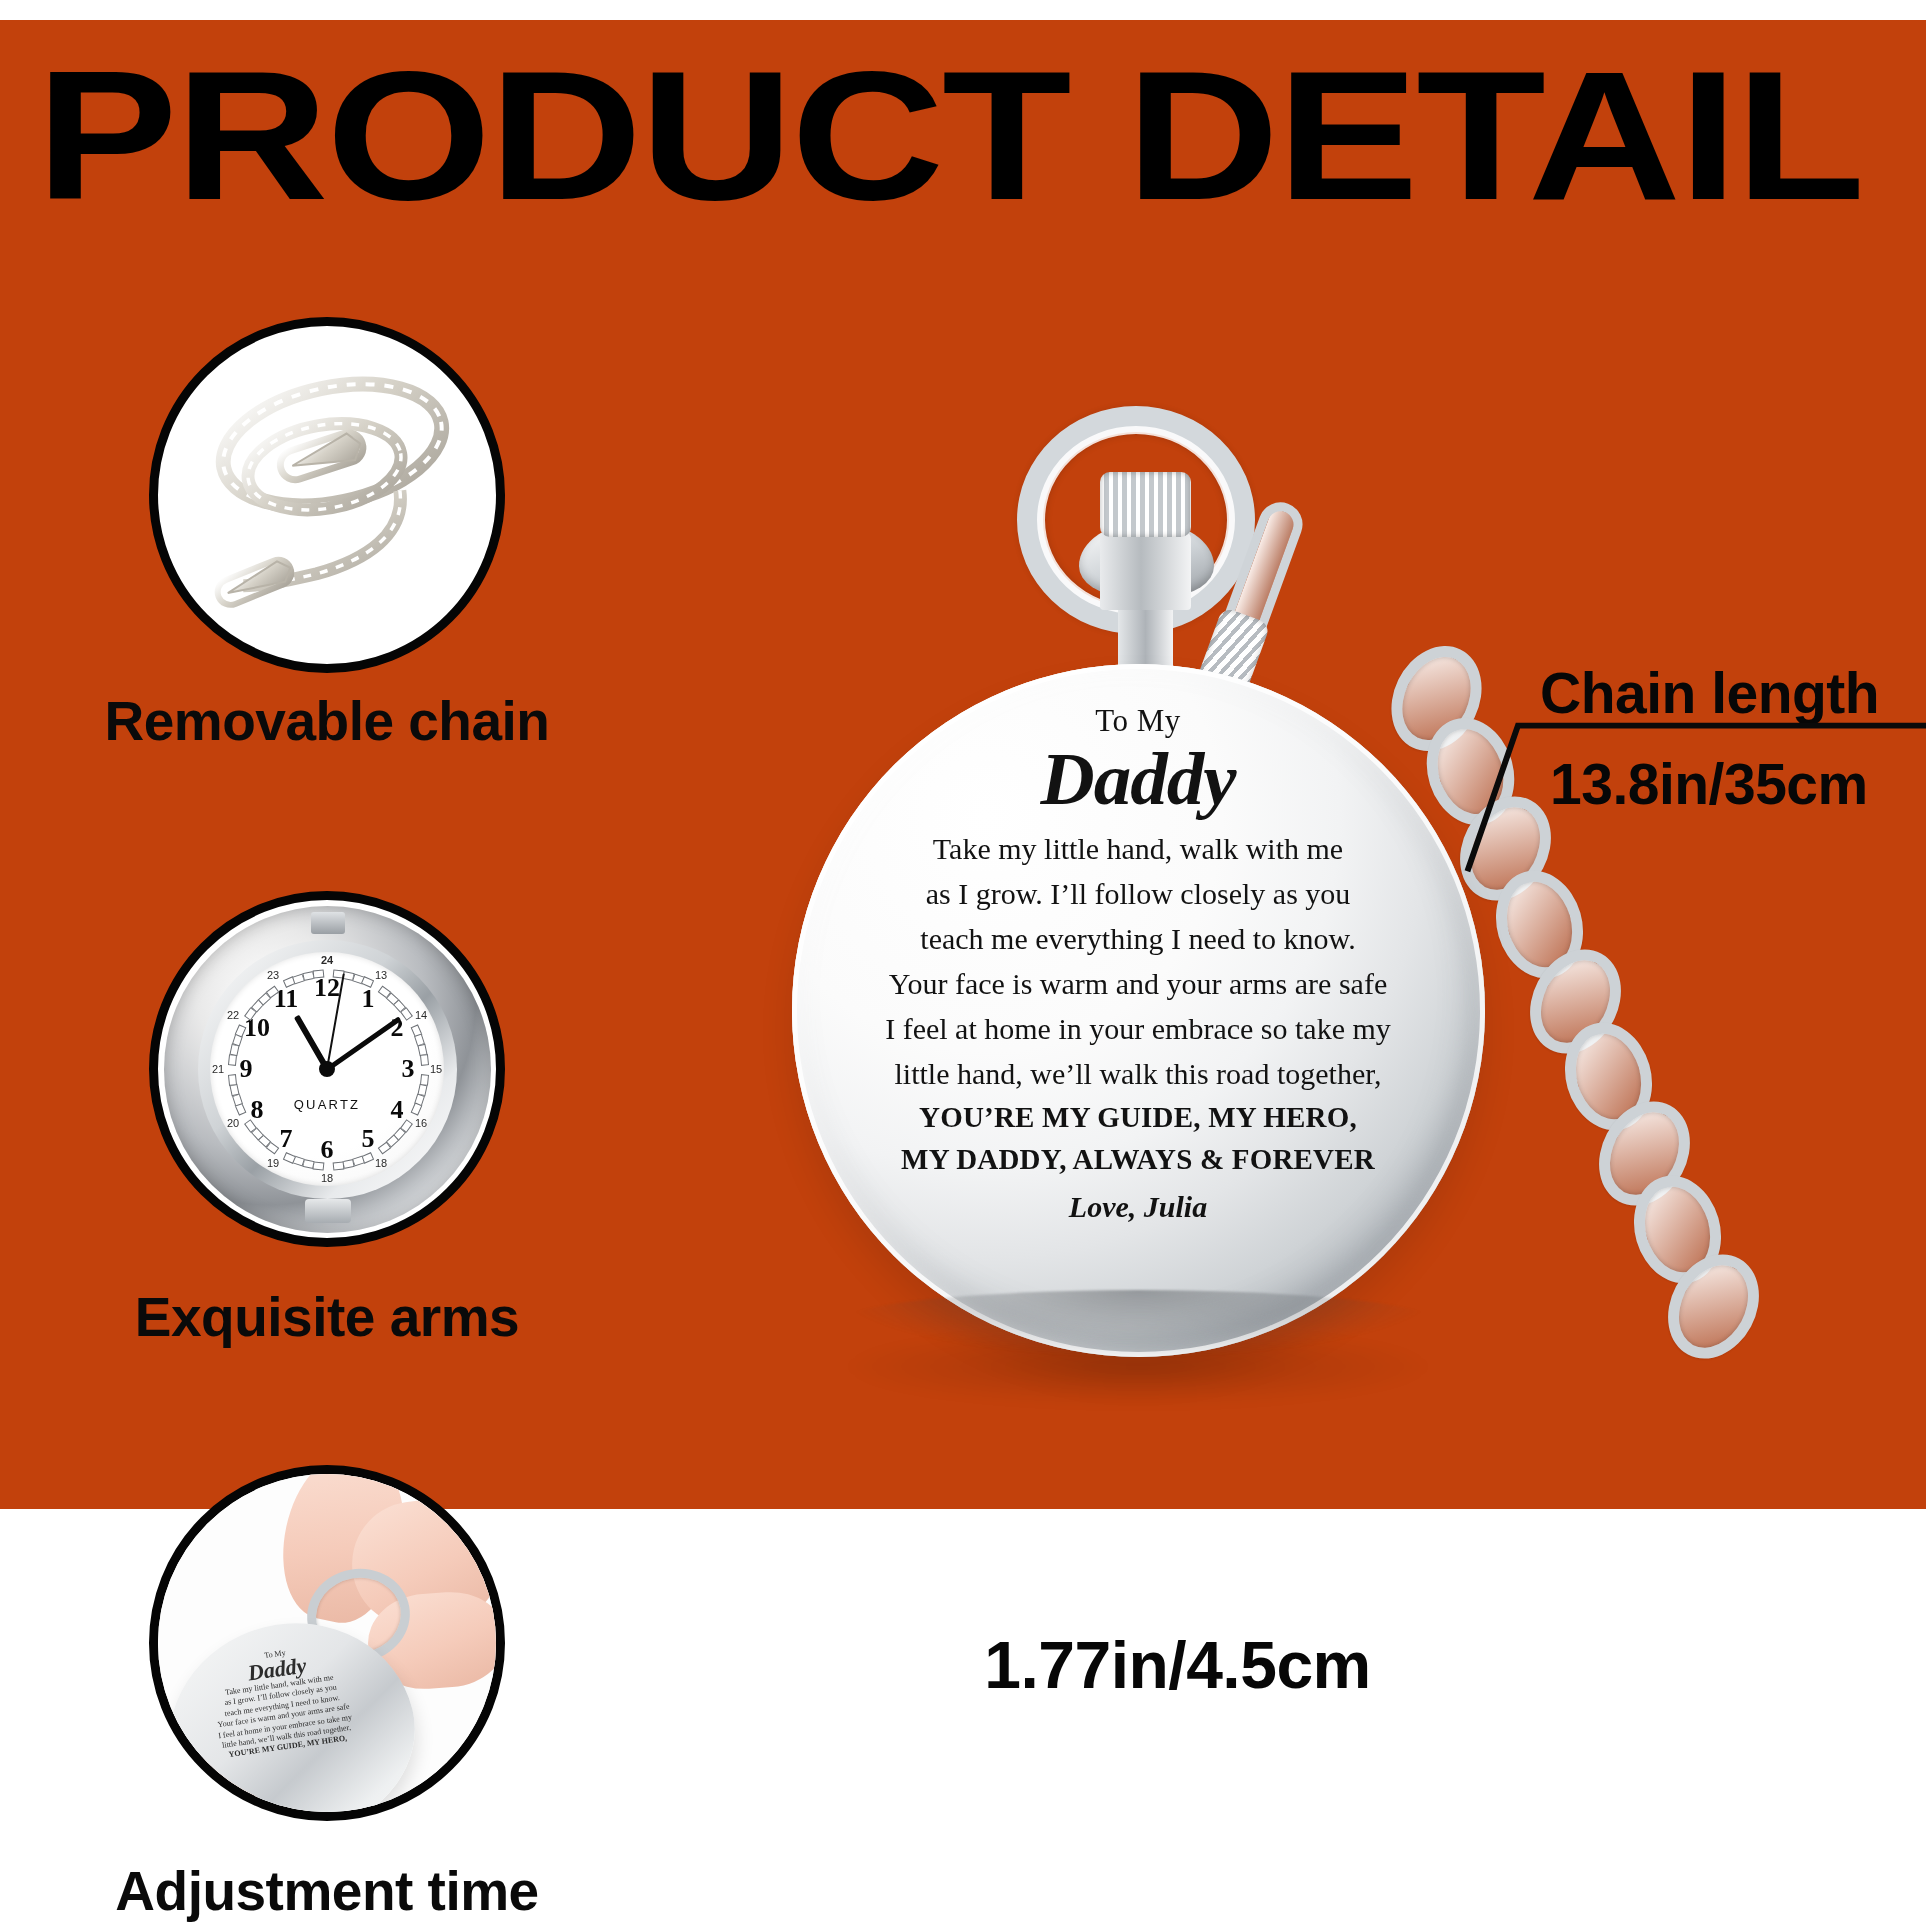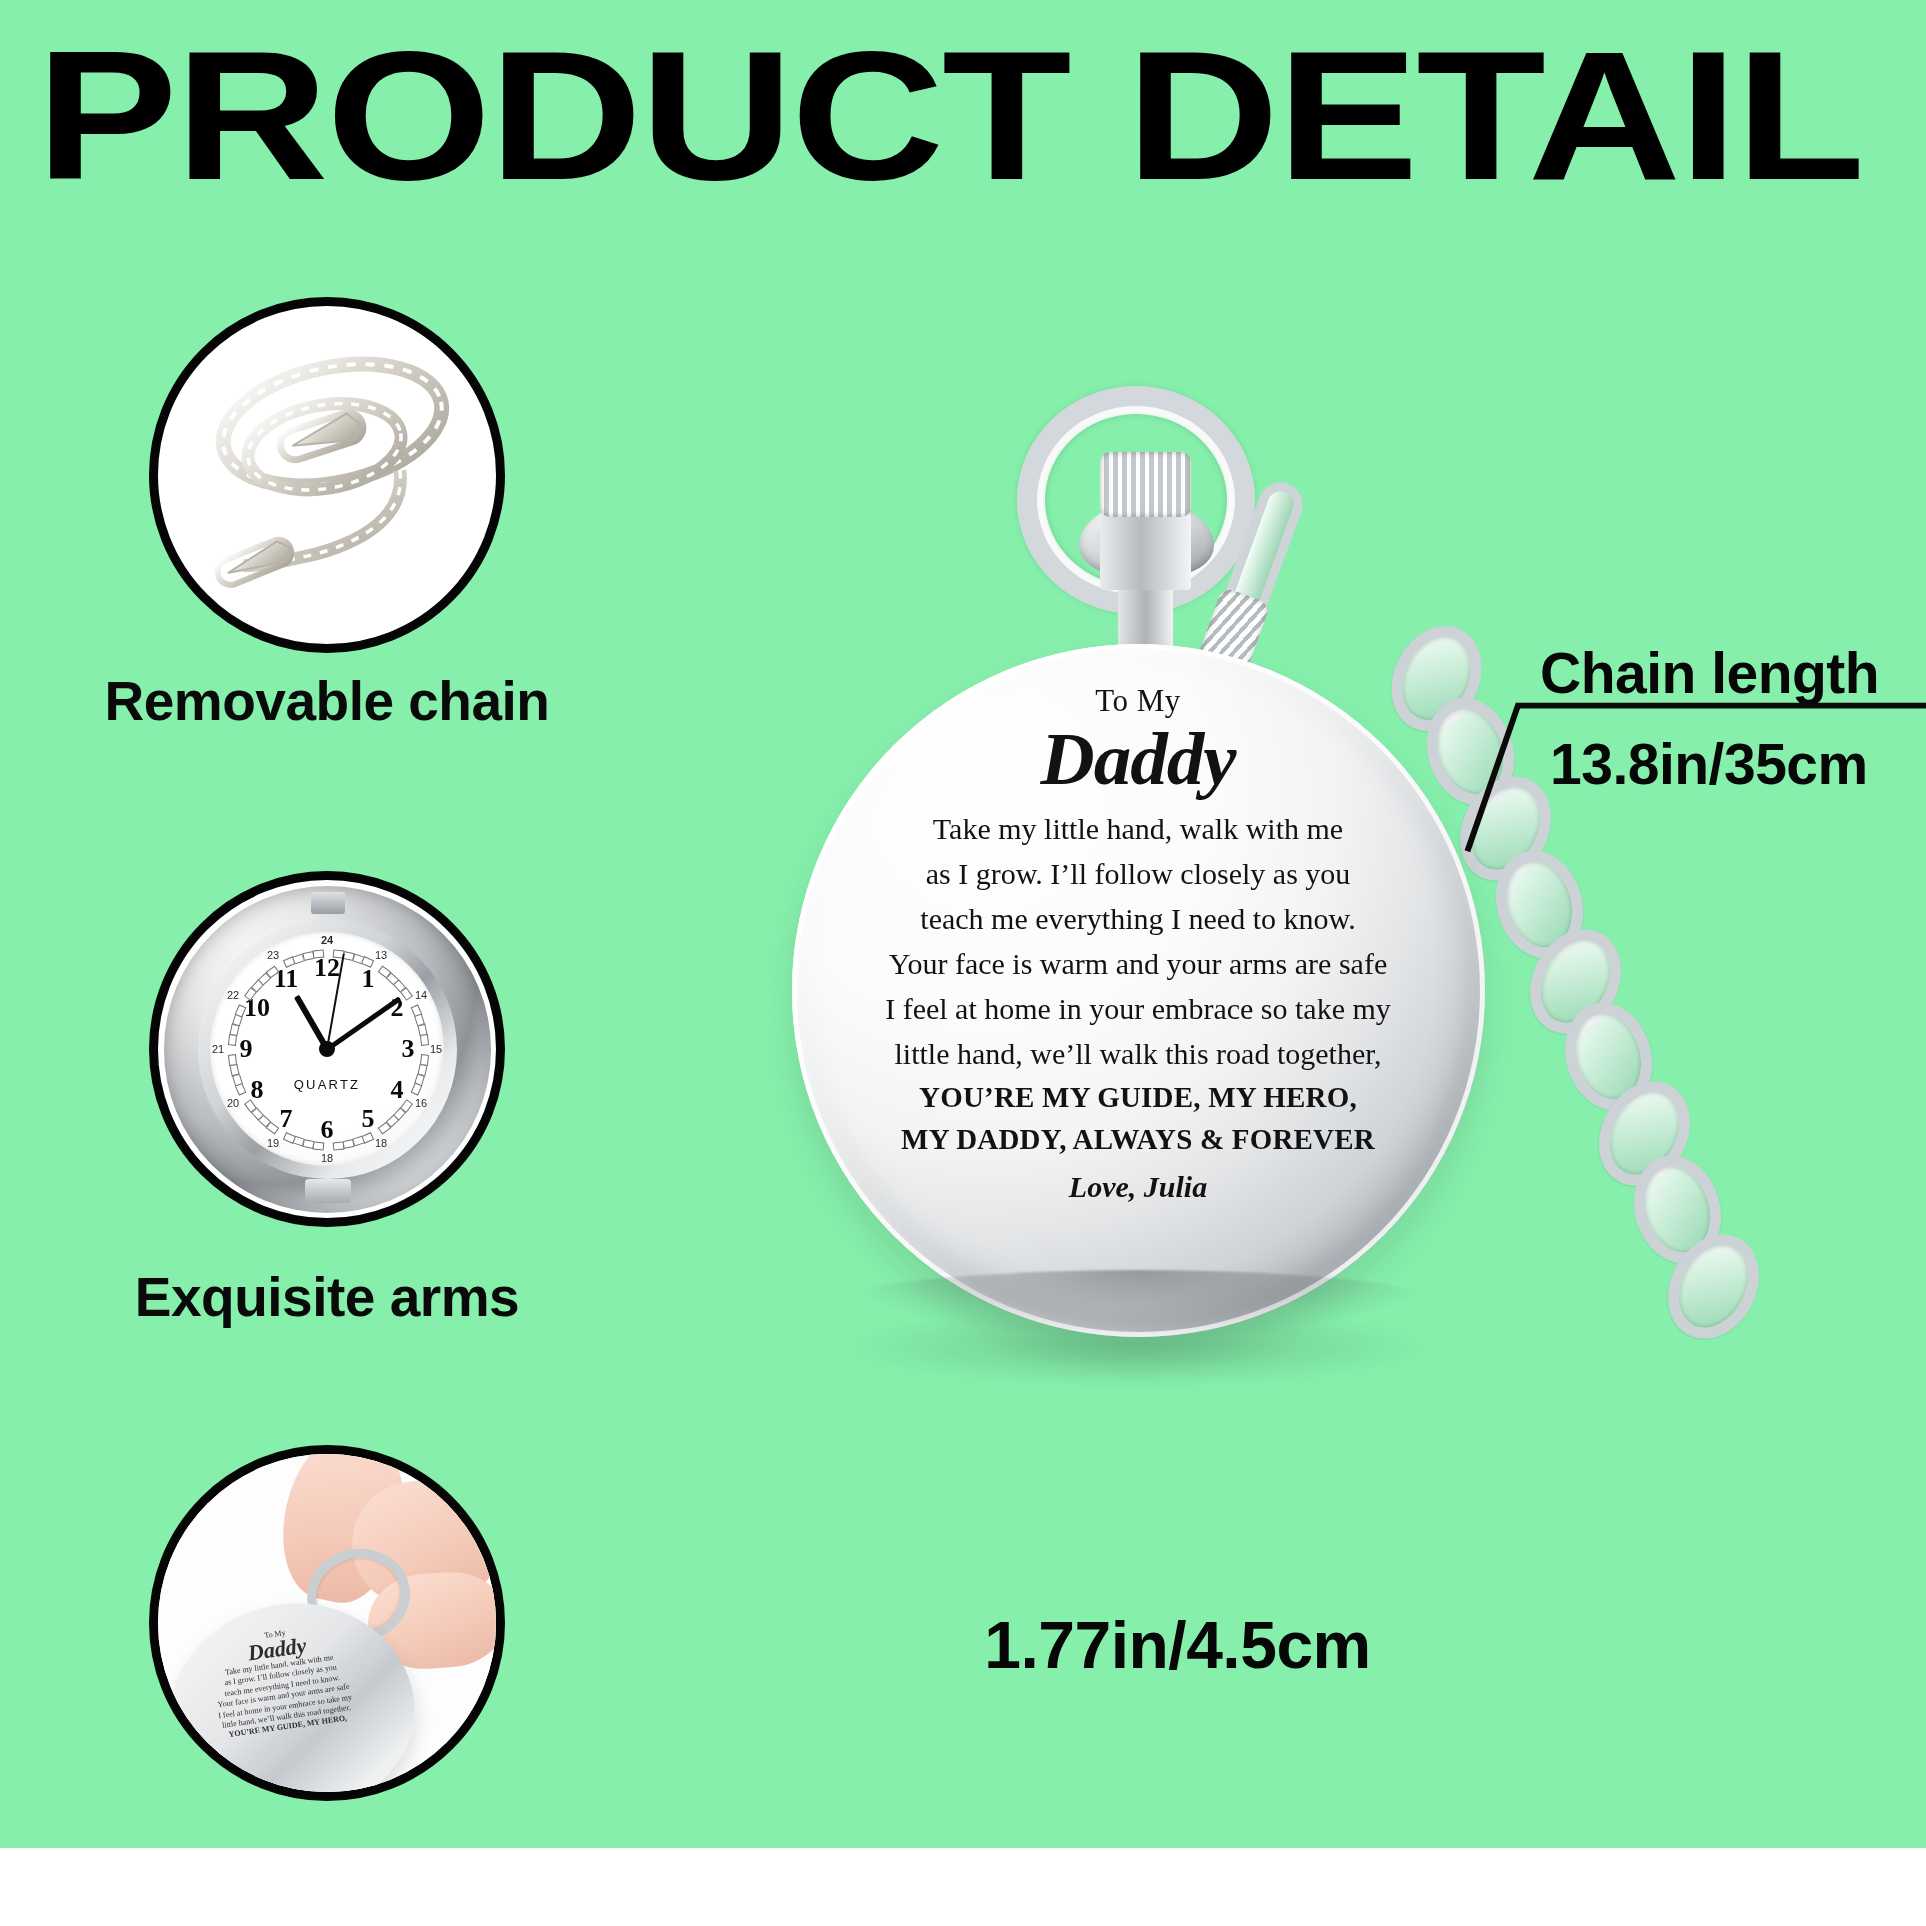--- a/index.html
+++ b/index.html
@@ -4,21 +4,21 @@
 <title>Product Detail</title>
 <style>
   html,body{margin:0;padding:0;background:#ffffff;}
   body{
     width:1927px;height:1927px;
     font-family:"Liberation Sans", sans-serif;
     color:#0b0b0b;
     overflow:hidden;
     position:relative;
   }
-  #stage{position:relative;width:1927px;height:1848px;background:#86efac;}
+  #stage{position:relative;width:1927px;height:1489px;background:#c2410c;margin-top:20px;}
 
   
   .page-title{
     position:absolute;left:36px;top:22px;width:1861px;
     font-family:"Liberation Sans", sans-serif;
     font-weight:700;
     font-size:183px;
     line-height:188px;
     letter-spacing:-2px;
     color:#000;
@@ -449,20 +449,21 @@
             <div class="t3">as I grow. I’ll follow closely as you</div>
             <div class="t3">teach me everything I need to know.</div>
             <div class="t3">Your face is warm and your arms are safe</div>
             <div class="t3">I feel at home in your embrace so take my</div>
             <div class="t3">little hand, we’ll walk this road together,</div>
             <div class="t4">YOU’RE MY GUIDE, MY HERO,</div>
           </div>
         </div>
       </div>
     </div>
+    <div class="feature-label" style="top:396px;">Adjustment time</div>
   </div>
 
   <div class="product">
 
     <div class="bow"></div>
     <div class="bow-hl"></div>
     <div class="shank"></div>
     <div class="pendant"></div>
     <div class="stem"></div>
     <div class="crown"></div>

